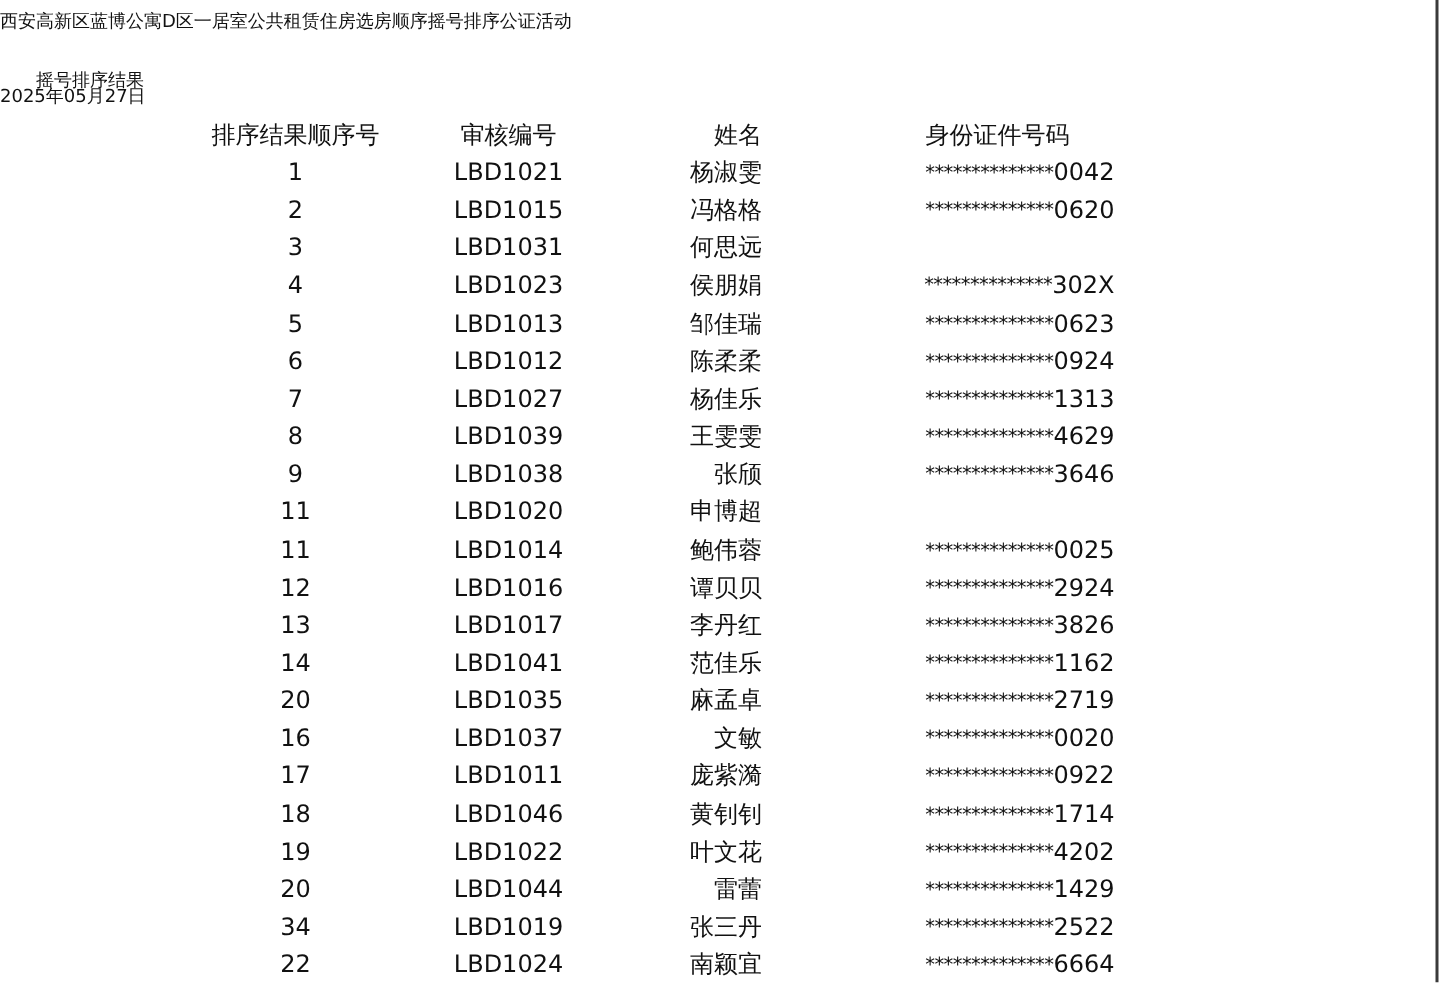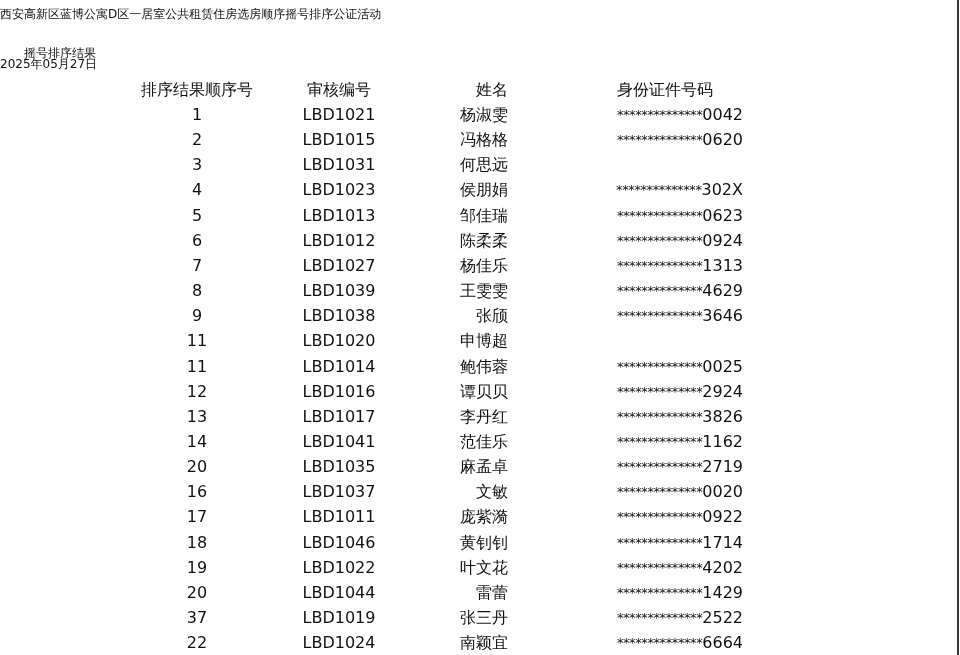--- a/index.html
+++ b/index.html
@@ -160,21 +160,21 @@
         <span class="cell c3">叶文花</span>
         <span class="cell c4 val"><span class="stars">**************</span><span>4202</span></span>
       </div>
       <div class="row" style="top: 579.85px;">
         <span class="cell c1">20</span>
         <span class="cell c2">LBD1044</span>
         <span class="cell c3">雷蕾</span>
         <span class="cell c4 val"><span class="stars">**************</span><span>1429</span></span>
       </div>
       <div class="row" style="top: 605px;">
-        <span class="cell c1">37</span>
+        <span class="cell c1">34</span>
         <span class="cell c2">LBD1019</span>
         <span class="cell c3">张三丹</span>
         <span class="cell c4 val"><span class="stars">**************</span><span>2522</span></span>
       </div>
       <div class="row" style="top: 630.15px;">
         <span class="cell c1">22</span>
         <span class="cell c2">LBD1024</span>
         <span class="cell c3">南颖宜</span>
         <span class="cell c4 val"><span class="stars">**************</span><span>6664</span></span>
       </div>

